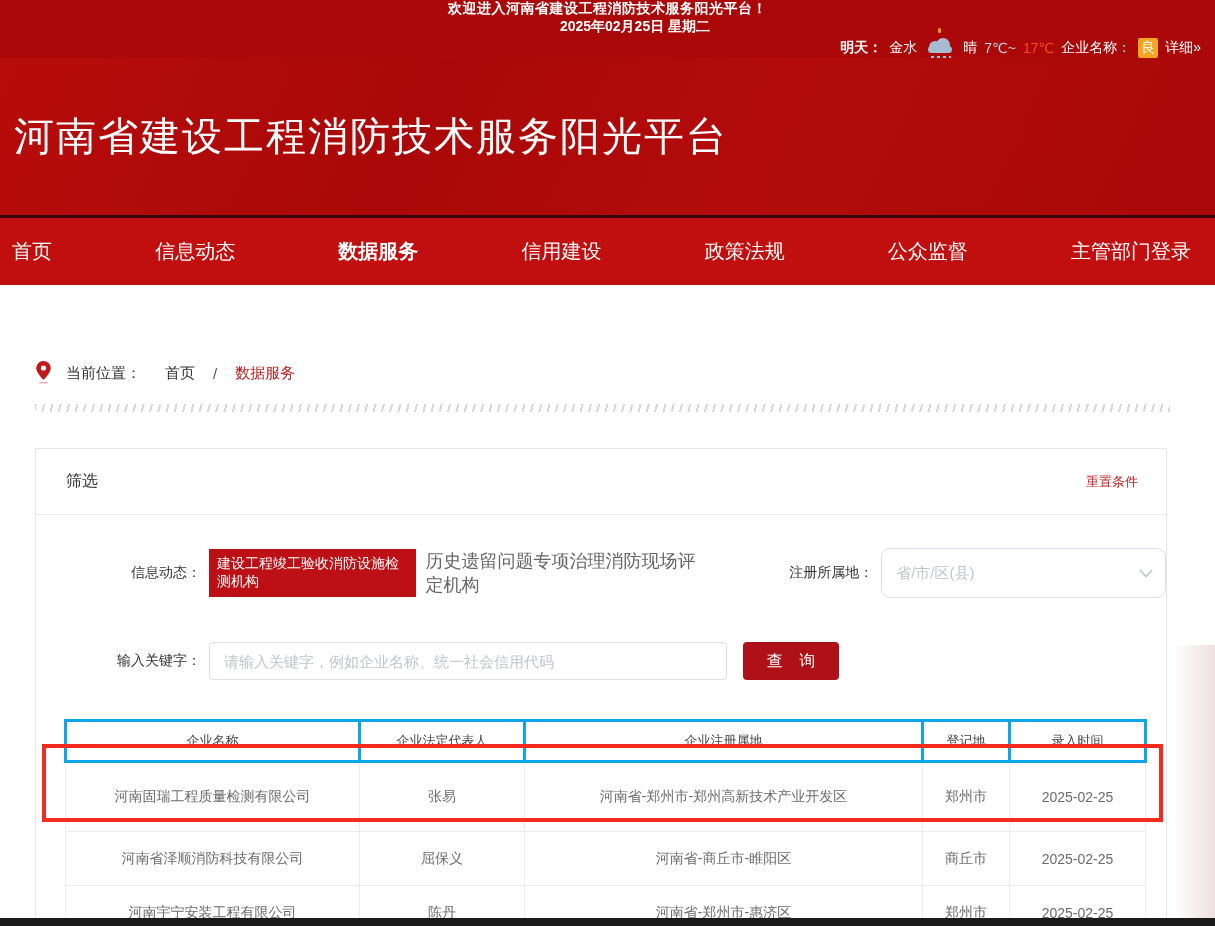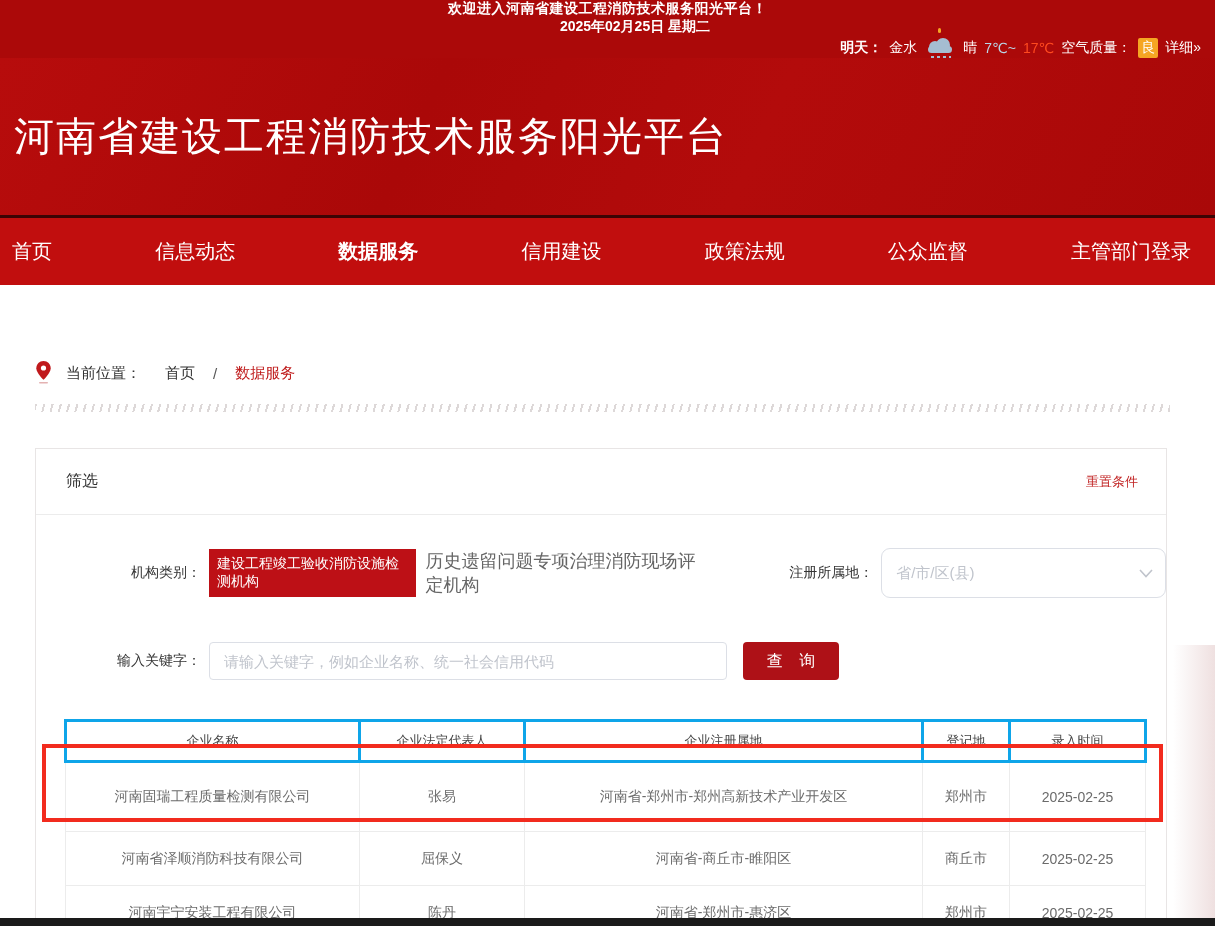--- a/index.html
+++ b/index.html
@@ -97,21 +97,21 @@
             <line x1="7" y1="21" x2="10" y2="21"></line>
             <line x1="13" y1="21" x2="16" y2="21"></line>
             <line x1="19" y1="21" x2="22" y2="21"></line>
             <line x1="25" y1="21" x2="27" y2="21"></line>
           </g>
         </svg>
       </span>
       <span>晴</span>
       <span class="temp-low">7℃~</span>
       <span class="temp-high">17℃</span>
-      <span>空气质量：</span>
+      <span>企业名称：</span>
       <span class="aq-badge">良</span>
       <a href="#" style="color:#fff;text-decoration:none;">详细»</a>
     </span>
   </div>
 
   <div class="banner">
     <h1>河南省建设工程消防技术服务阳光平台</h1>
   </div>
 
   <div class="nav-divider"></div>
@@ -144,21 +144,21 @@
 
     <div class="slash-divider"></div>
 
     <div class="panel">
       <div class="panel-header">
         <span class="panel-title">筛选</span>
         <a href="#" class="reset-link">重置条件</a>
       </div>
 
       <div class="filter-row">
-        <span class="f-label">机构类别：</span>
+        <span class="f-label">信息动态：</span>
         <span class="chip">建设工程竣工验收消防设施检测机构</span>
         <span class="chip-alt">历史遗留问题专项治理消防现场评定机构</span>
         <span class="region-label">注册所属地：</span>
         <span class="select-box">
           <span class="select-placeholder">省/市/区(县)</span>
           <span>
             <svg width="14" height="9" viewBox="0 0 14 9">
                 <polyline points="1,1 7,7.5 13,1" fill="none" stroke="#c0c4cc" stroke-width="1.6"></polyline>
               </svg>
           </span>

